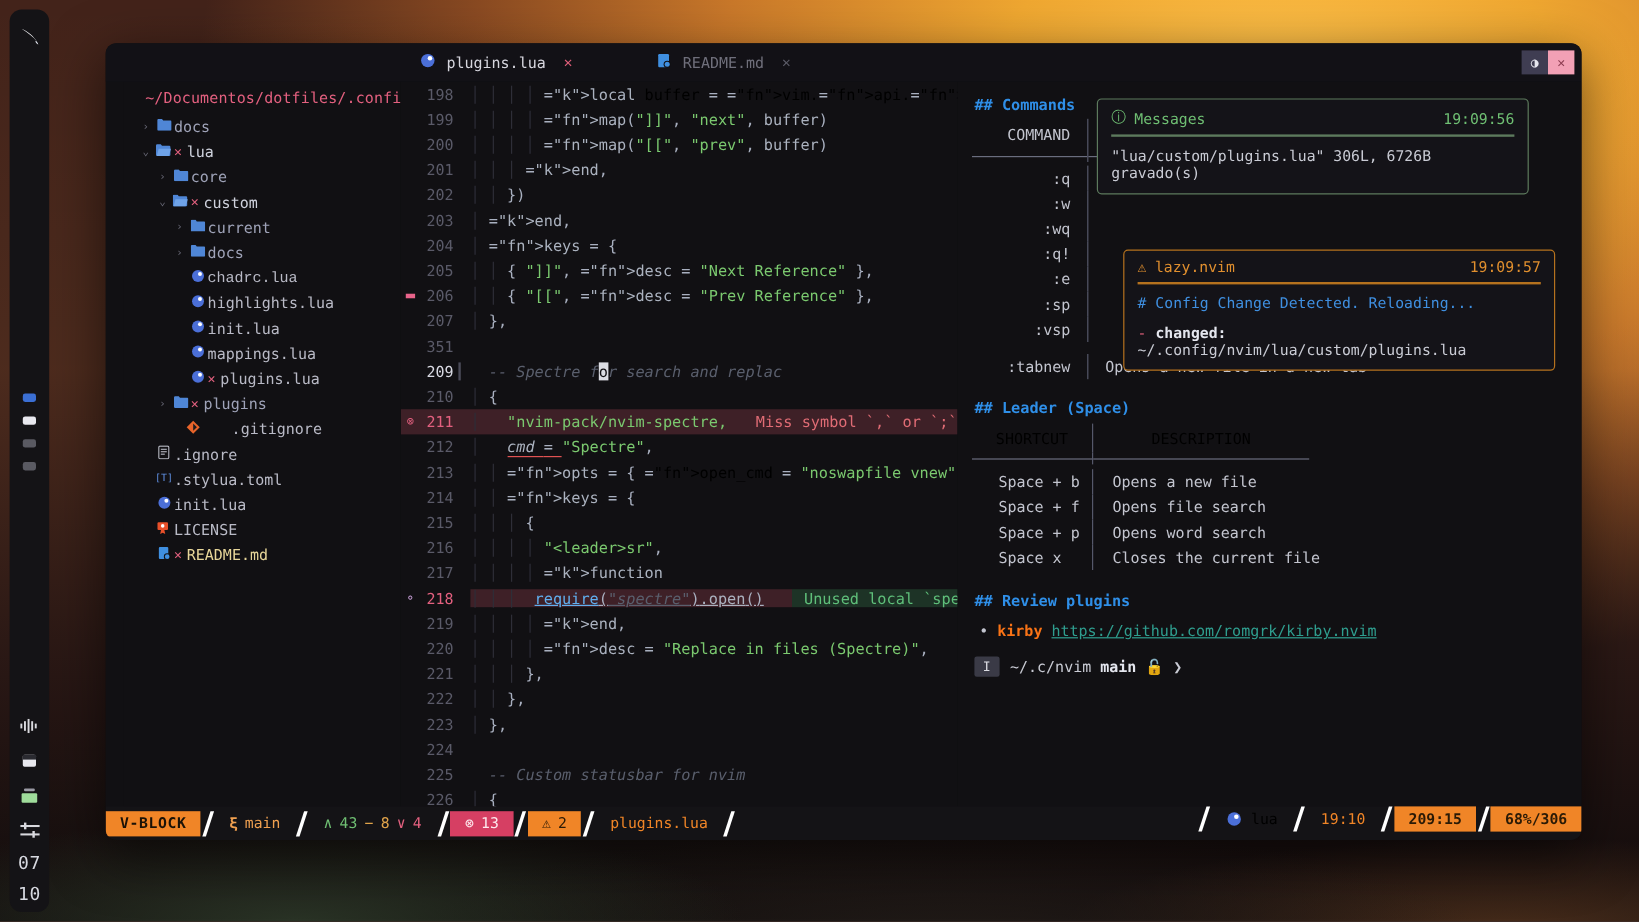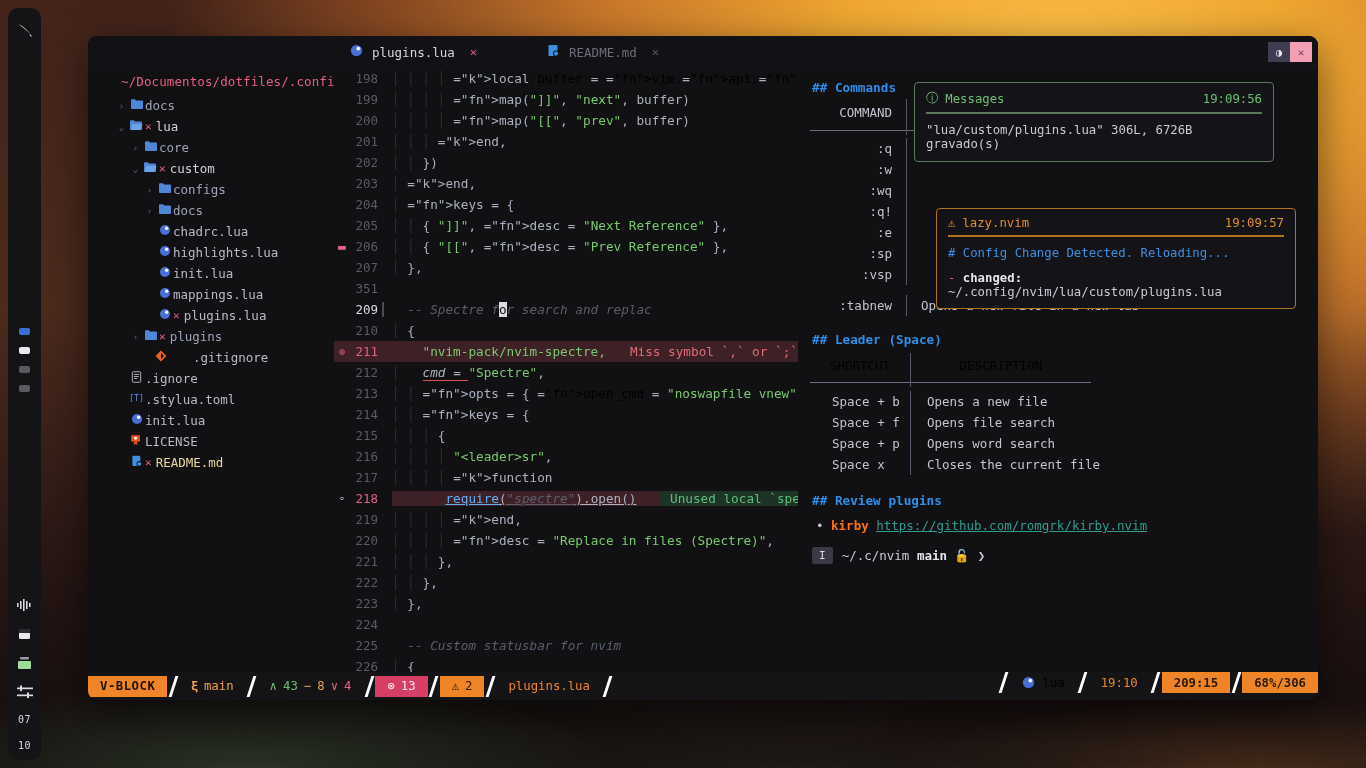--- a/index.html
+++ b/index.html
@@ -32,21 +32,21 @@
     position: absolute; left: 8px; top: 8px; width: 33px; height: 752px;
     background: #141316; border-radius: 10px;
     display: flex; flex-direction: column; align-items: center;
     z-index: 5;
   }
   #dock .logo { margin-top: 12px; width: 22px; height: 22px; display:flex; align-items:center; justify-content:center; }
   .ws-wrap { position: absolute; top: 320px; display:flex; flex-direction:column; gap: 12px; align-items:center; }
   .ws-dot { width: 11px; height: 7px; border-radius: 2px; }
   .tray-wrap { position: absolute; bottom: 8px; display:flex; flex-direction:column; gap: 13px; align-items:center; }
   .tray-ico { width: 20px; height: 16px; display:flex; align-items:center; justify-content:center; color:#d9d9de; }
-  .clock { color:#d7d9e0; font-size: 10px; line-height: 13px; text-align:center; letter-spacing:0.5px; }
+  .clock { color:#d7d9e0; font-size: 15px; line-height: 13px; text-align:center; letter-spacing:0.5px; }
 
   
   #win {
     position: absolute; left: 88px; top: 36px; width: 1230px; height: 664px;
     background: #111013; border-radius: 9px; overflow: hidden;
     box-shadow: 0 12px 44px rgba(0,0,0,0.55);
     display: flex; flex-direction: column;
     z-index: 4;
   }
   #tabline {
@@ -284,30 +284,30 @@
                 <path d="M2.2 4h10.3l-1.8 6H.6Z" fill="#6fa3e8"></path>
               </svg></span>
             <span class="mod">✕</span>
             <span class="lbl">custom</span>
           </div>
           <div class="trow dir " style="padding-left: 40px;">
             <span class="arrow">›</span>
             <span class="fico"><svg width="12" height="10" viewBox="0 0 12 10">
                 <path d="M0 1.2A1 1 0 0 1 1 .2h3l1 1.3h6a1 1 0 0 1 1 1V9a1 1 0 0 1-1 1H1a1 1 0 0 1-1-1Z" fill="#4f86d6"></path>
               </svg></span>
-            <span class="lbl">configs</span>
+            <span class="lbl">current</span>
           </div>
           <div class="trow dir " style="padding-left: 40px;">
             <span class="arrow">›</span>
             <span class="fico"><svg width="12" height="10" viewBox="0 0 12 10">
                 <path d="M0 1.2A1 1 0 0 1 1 .2h3l1 1.3h6a1 1 0 0 1 1 1V9a1 1 0 0 1-1 1H1a1 1 0 0 1-1-1Z" fill="#4f86d6"></path>
               </svg></span>
             <span class="lbl">docs</span>
           </div>
-          <div class="trow " style="padding-left: 40px;">
+          <div class="trow " style="padding-left: 40px; font-family: Liberation Mono, monospace;">
             <span class="arrow"></span>
             <span class="fico"><svg width="12" height="12" viewBox="0 0 13 13">
                 <circle cx="6.5" cy="6.5" r="5.4" fill="#4b6fd8"></circle>
                 <circle cx="8.3" cy="4.6" r="1.8" fill="#fff"></circle>
               </svg></span>
             <span class="lbl">chadrc.lua</span>
           </div>
           <div class="trow " style="padding-left: 40px;">
             <span class="arrow"></span>
             <span class="fico"><svg width="12" height="12" viewBox="0 0 13 13">

